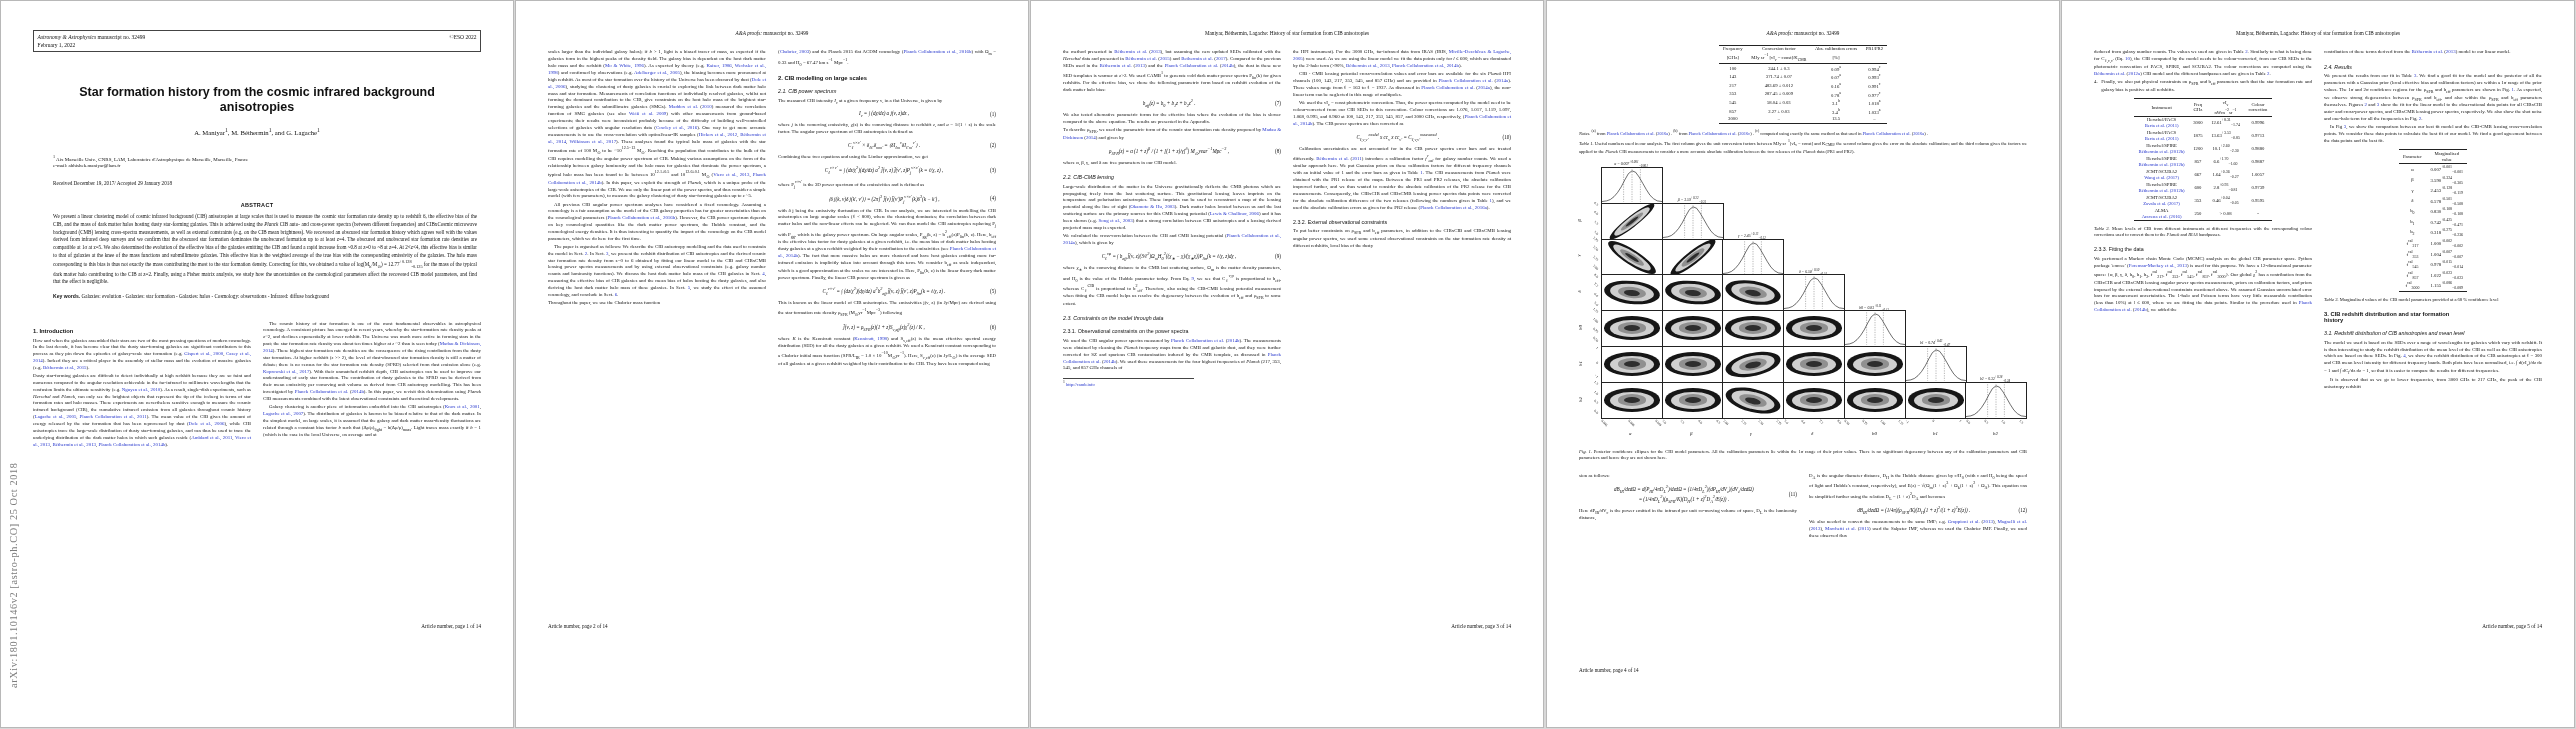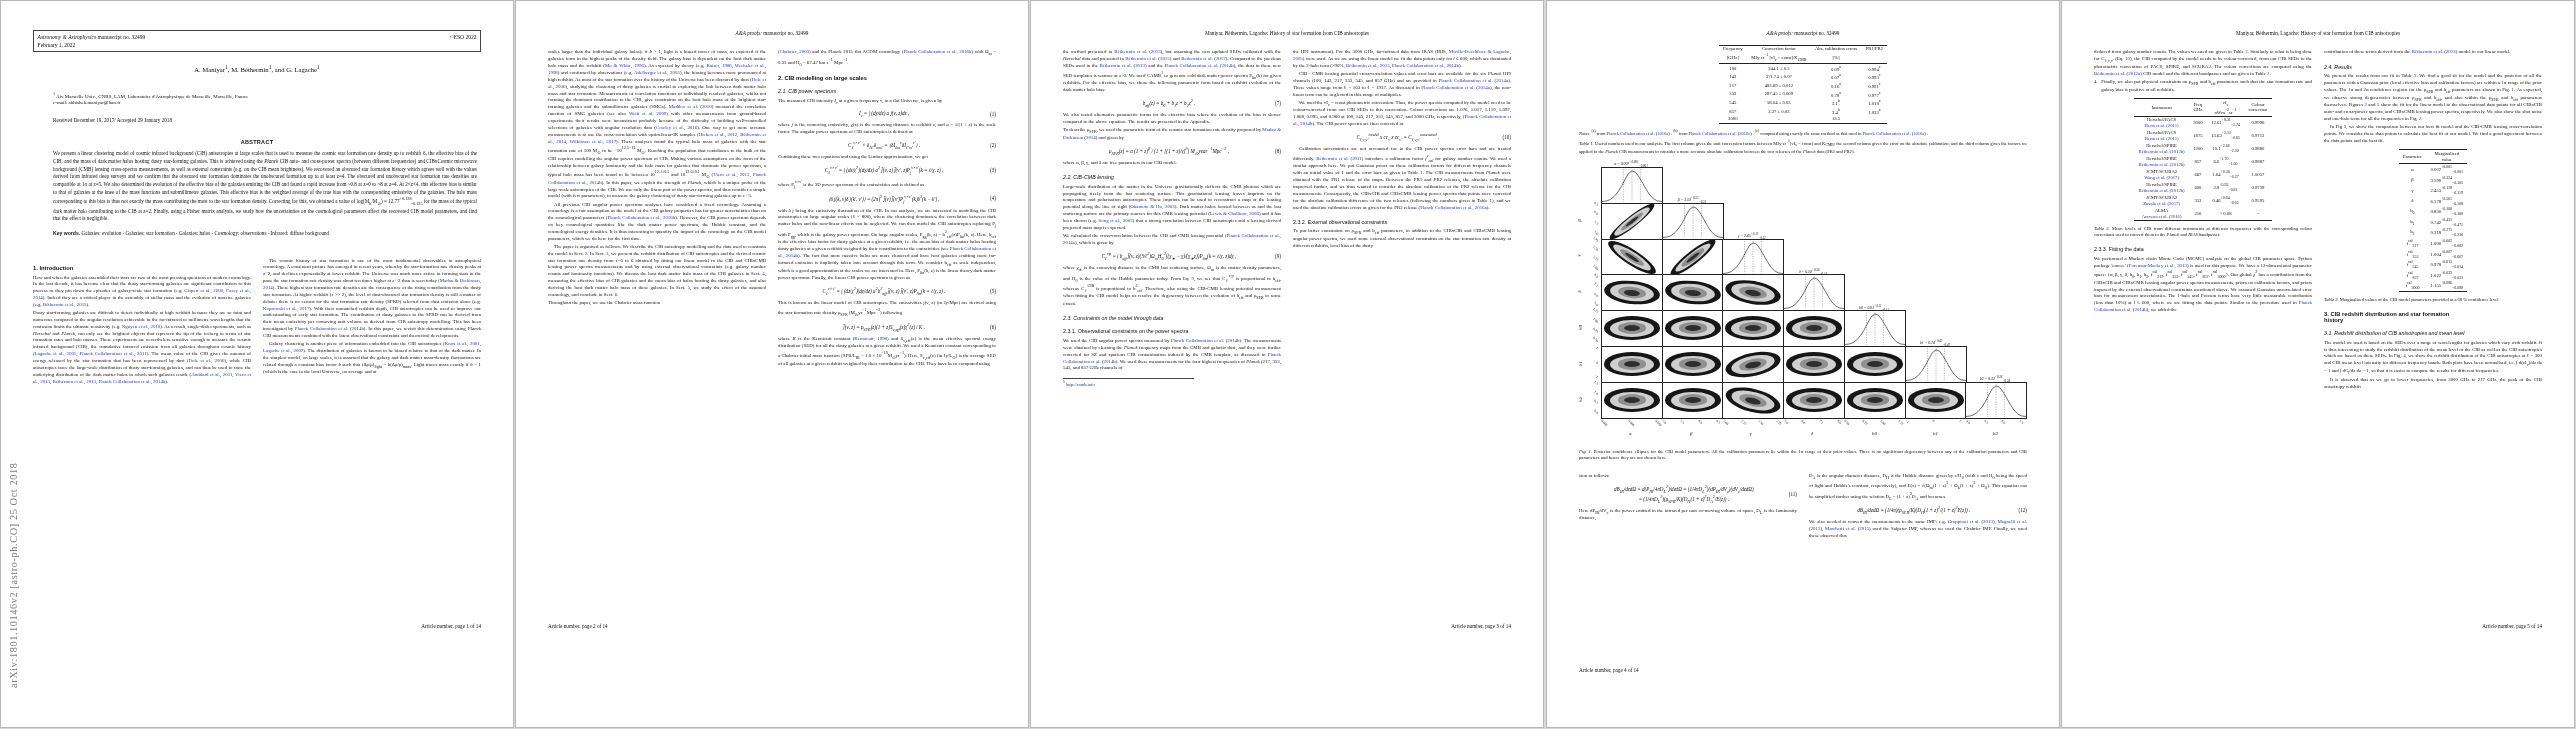--- a/index.html
+++ b/index.html
@@ -91,20 +91,21 @@
   <div class="page" id="p1">
     <div class="arxiv">arXiv:1801.10146v2  [astro-ph.CO]  25 Oct 2018</div>
     <div class="hbox">
       <div class="hb-l1">
         <span><span class="it">Astronomy &amp; Astrophysics</span><span> manuscript no. 32499</span></span>
         <span class="hb-sp"></span>
         <span>©ESO 2022</span>
       </div>
       <div>February 1, 2022</div>
     </div>
+    <div class="title">Star formation history from the cosmic infrared background<br>anisotropies</div>
     <div class="authors">A. Maniyar<sup>1</sup>, M. Béthermin<sup>1</sup>, and G. Lagache<sup>1</sup></div>
     <div class="affil"><sup>1</sup> Aix Marseille Univ., CNRS, LAM, Laboratoire d'Astrophysique de Marseille, Marseille, France</div>
     <div class="affil email">e-mail: abhishek.maniyar@lam.fr</div>
     <div class="received">Received December 19, 2017/ Accepted 29 January 2018</div>
     <div class="abs-label">ABSTRACT</div>
     <div class="abs">We present a linear clustering model of cosmic infrared background (CIB) anisotropies at large scales that is used to measure the cosmic star formation rate density up to redshift 6, the effective bias of the CIB, and the mass of dark matter halos hosting dusty star-forming galaxies. This is achieved using the <i>Planck</i> CIB auto- and cross-power spectra (between different frequencies) and CIBxCosmic microwave background (CMB) lensing cross-spectra measurements, as well as external constraints (e.g. on the CIB mean brightness). We recovered an obscured star formation history which agrees well with the values derived from infrared deep surveys and we confirm that the obscured star formation dominates the unobscured formation up to at least z=4. The obscured and unobscured star formation rate densities are compatible at 1σ at z=5. We also determined the evolution of the effective bias of the galaxies emitting the CIB and found a rapid increase from ~0.8 at z=0 to ~8 at z=4. At 2&lt;z&lt;4, this effective bias is similar to that of galaxies at the knee of the mass functions and submillimetre galaxies. This effective bias is the weighted average of the true bias with the corresponding emissivity of the galaxies. The halo mass corresponding to this bias is thus not exactly the mass contributing the most to the star formation density. Correcting for this, we obtained a value of log(M<sub>h</sub>/M<sub>⊙</sub>) = 12.77<sup>+0.128</sup><sub>-0.125</sub> for the mass of the typical dark matter halo contributing to the CIB at z=2. Finally, using a Fisher matrix analysis, we study how the uncertainties on the cosmological parameters affect the recovered CIB model parameters, and find that the effect is negligible.</div>
     <div class="kw"><span class="kw-label">Key words.</span> <span>Galaxies: evolution - Galaxies: star formation - Galaxies: halos - Cosmology: observations - Infrared: diffuse background</span></div>
     <div class="cols p1cols">
       <div class="col">
           <div class="bh1">1. Introduction</div>

